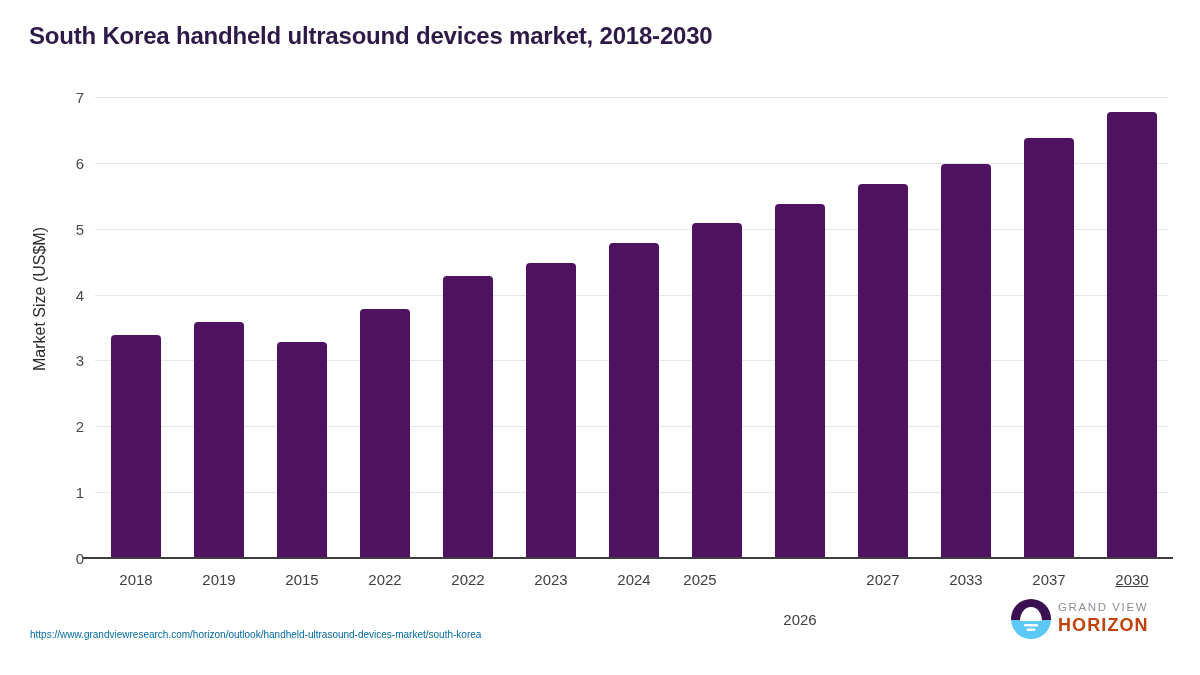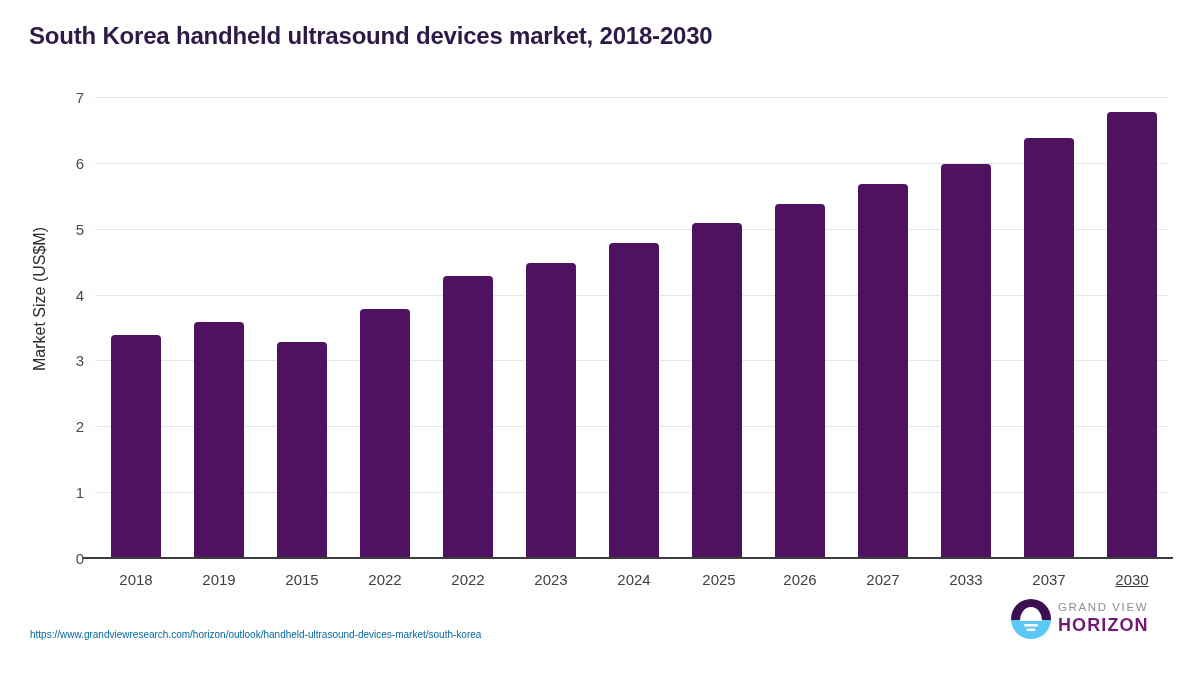--- a/index.html
+++ b/index.html
@@ -139,21 +139,21 @@
   #logo-line-1 {
     font-size: 11.5px;
     letter-spacing: 1.6px;
     color: #8d8d96;
     line-height: 15px;
   }
   #logo-line-2 {
     font-size: 18px;
     font-weight: bold;
     letter-spacing: 1.1px;
-    color: #701a75;
+    color: #c2410c;
     line-height: 21px;
   }
 </style>
 </head>
 <body>
 
 <div id="canvas">
 
   <div id="chart-title">South Korea handheld ultrasound devices market, 2018-2030</div>
 
@@ -202,22 +202,22 @@
 
   <div id="x-axis-line"></div>
   <div id="x-tick-labels">
       <div class="x-tick-label" style="left: 96px; width: 80px;">2018</div>
       <div class="x-tick-label" style="left: 179px; width: 80px;">2019</div>
       <div class="x-tick-label" style="left: 262px; width: 80px;">2015</div>
       <div class="x-tick-label" style="left: 345px; width: 80px;">2022</div>
       <div class="x-tick-label" style="left: 428px; width: 80px;">2022</div>
       <div class="x-tick-label" style="left: 511px; width: 80px;">2023</div>
       <div class="x-tick-label" style="left: 594px; width: 80px;">2024</div>
-      <div class="x-tick-label" style="left: 679px; width: 80px; text-align: center;">2025</div>
-      <div class="x-tick-label" style="left: 760px; width: 80px;">2026</div>
+      <div class="x-tick-label" style="left: 660px; width: 80px; text-align: center;">2025</div>
+      <div class="x-tick-label" style="left: 760px; width: 80px; margin-top: 40px;">2026</div>
       <div class="x-tick-label" style="left: 843px; width: 80px;">2027</div>
       <div class="x-tick-label" style="left: 926px; width: 80px;">2033</div>
       <div class="x-tick-label" style="left: 1009px; width: 80px;">2037</div>
       <div class="x-tick-label" style="left: 1092px; width: 80px; text-decoration: underline;">2030</div>
     </div>
 
   <div id="source-url">https://www.grandviewresearch.com/horizon/outlook/handheld-ultrasound-devices-market/south-korea</div>
 
   <div id="logo">
     <svg id="logo-mark" viewBox="0 0 42 42" xmlns="http://www.w3.org/2000/svg">

